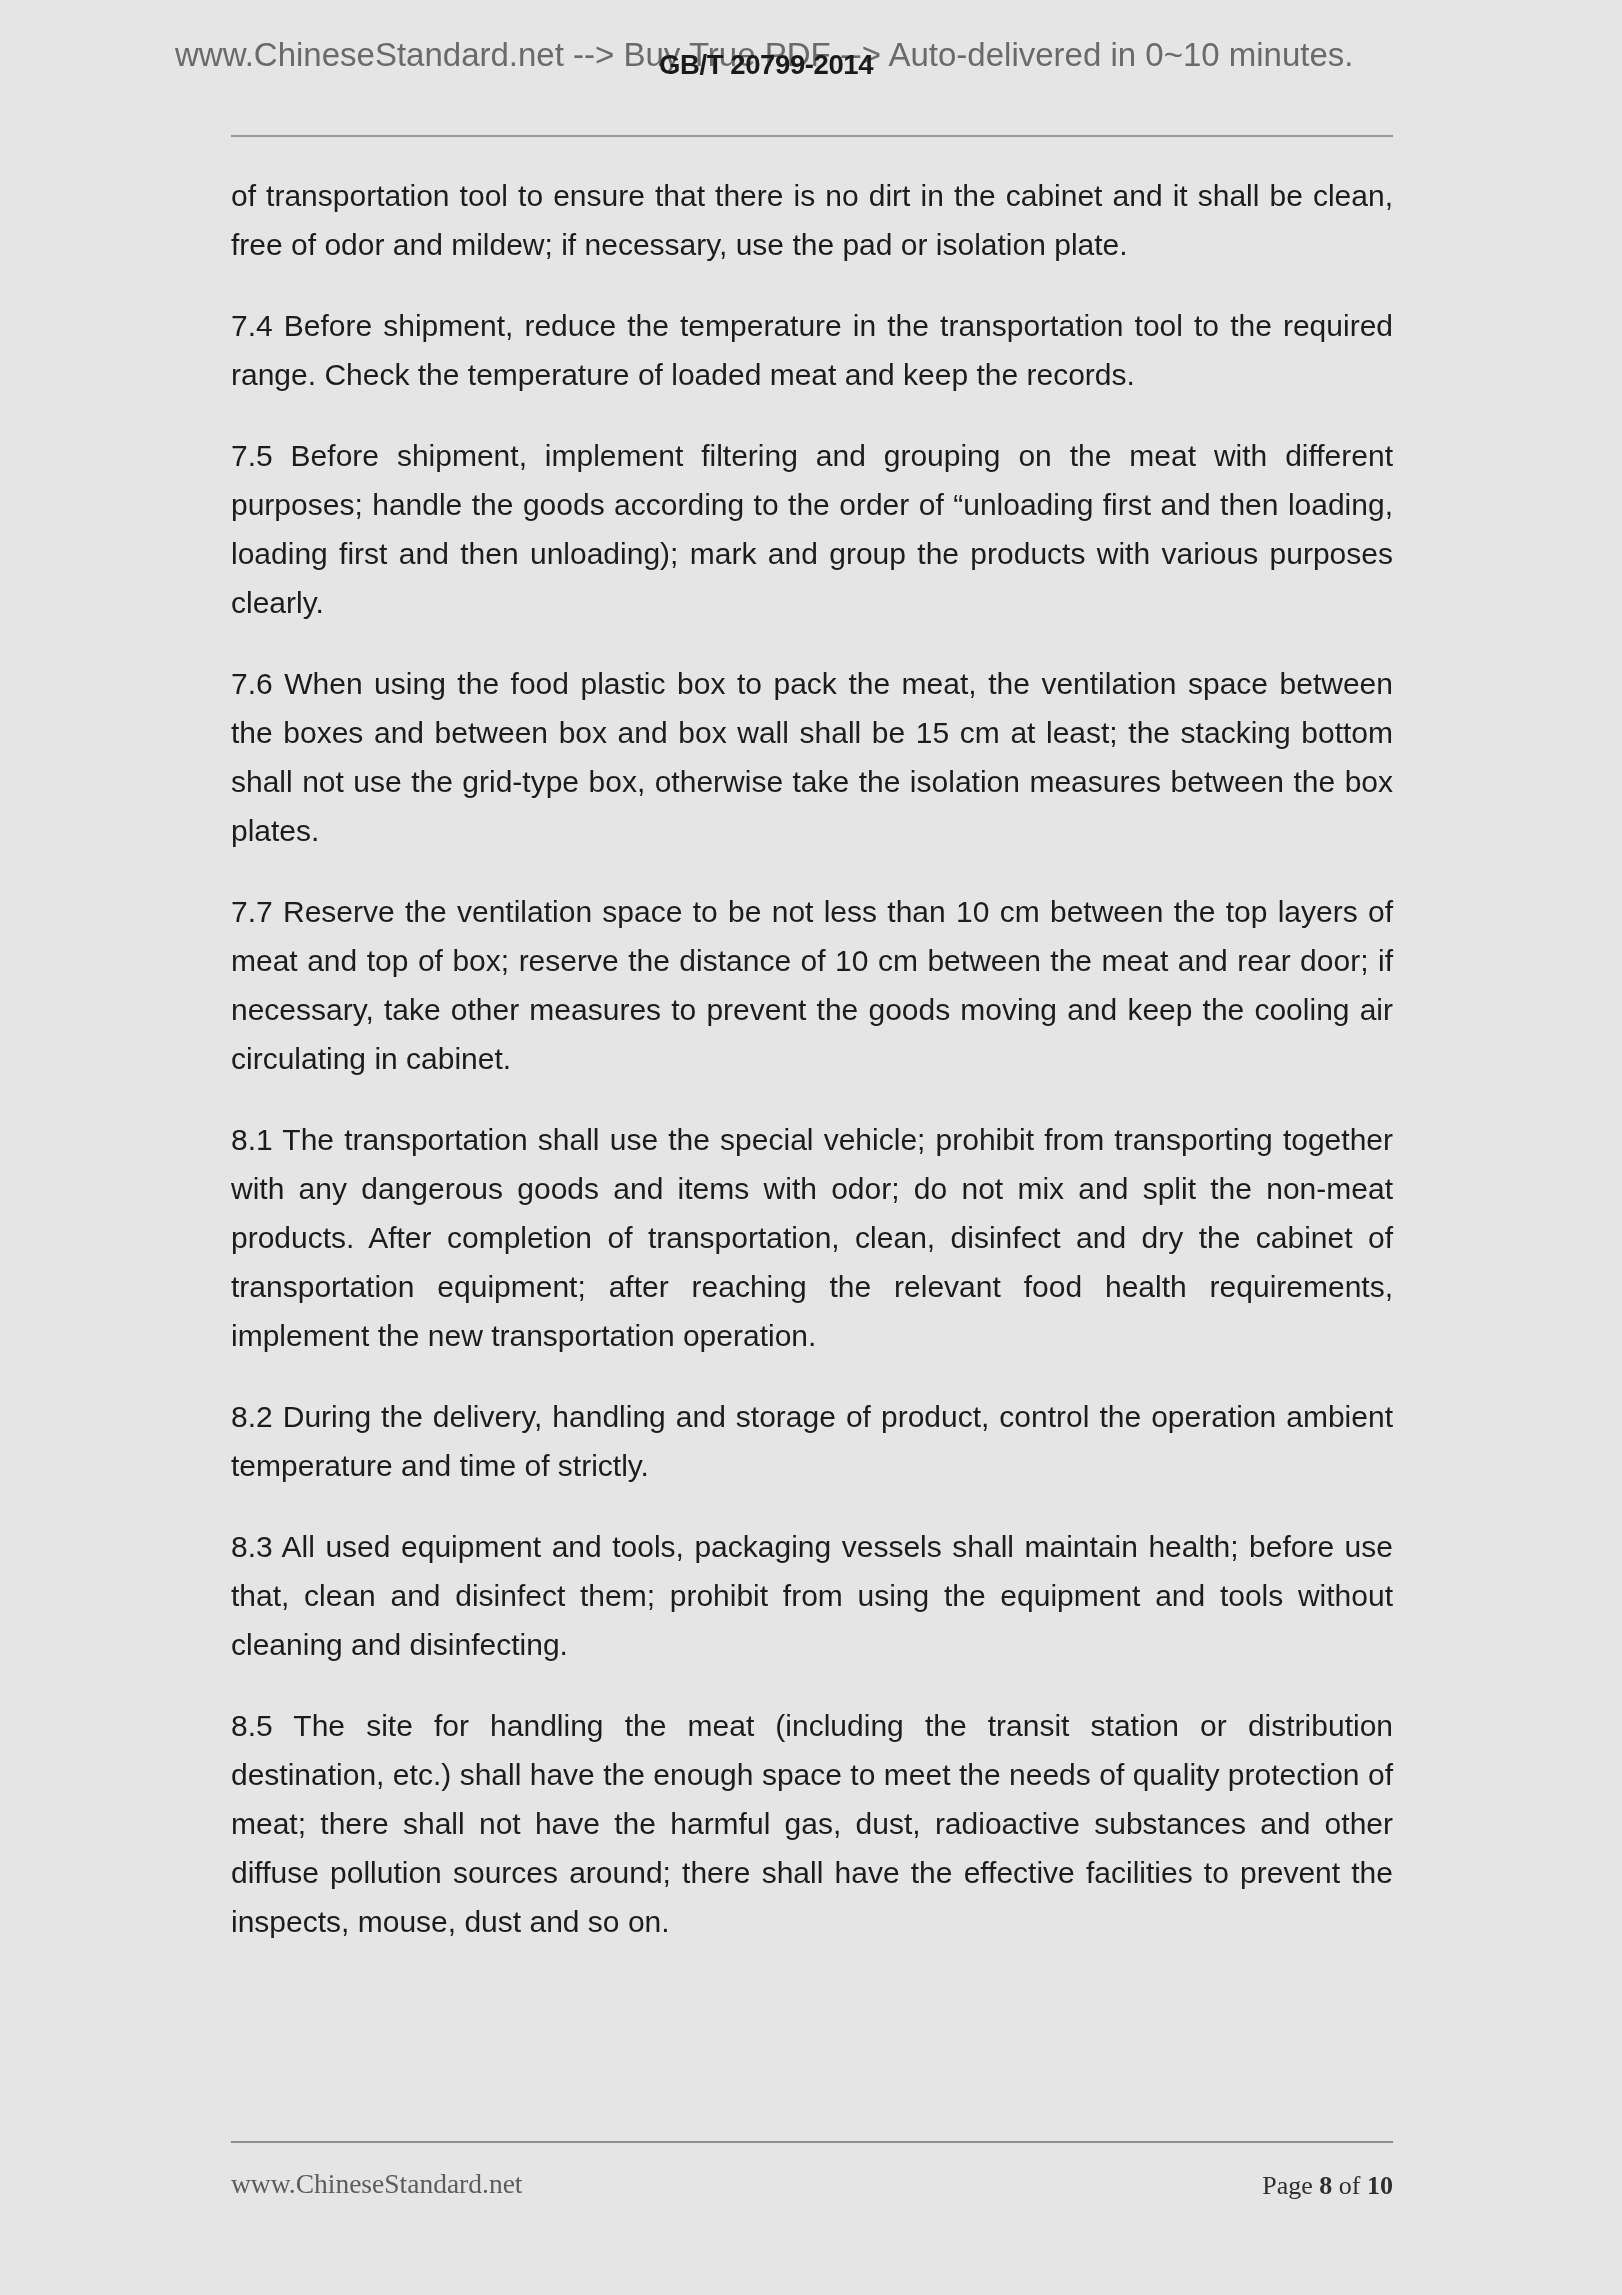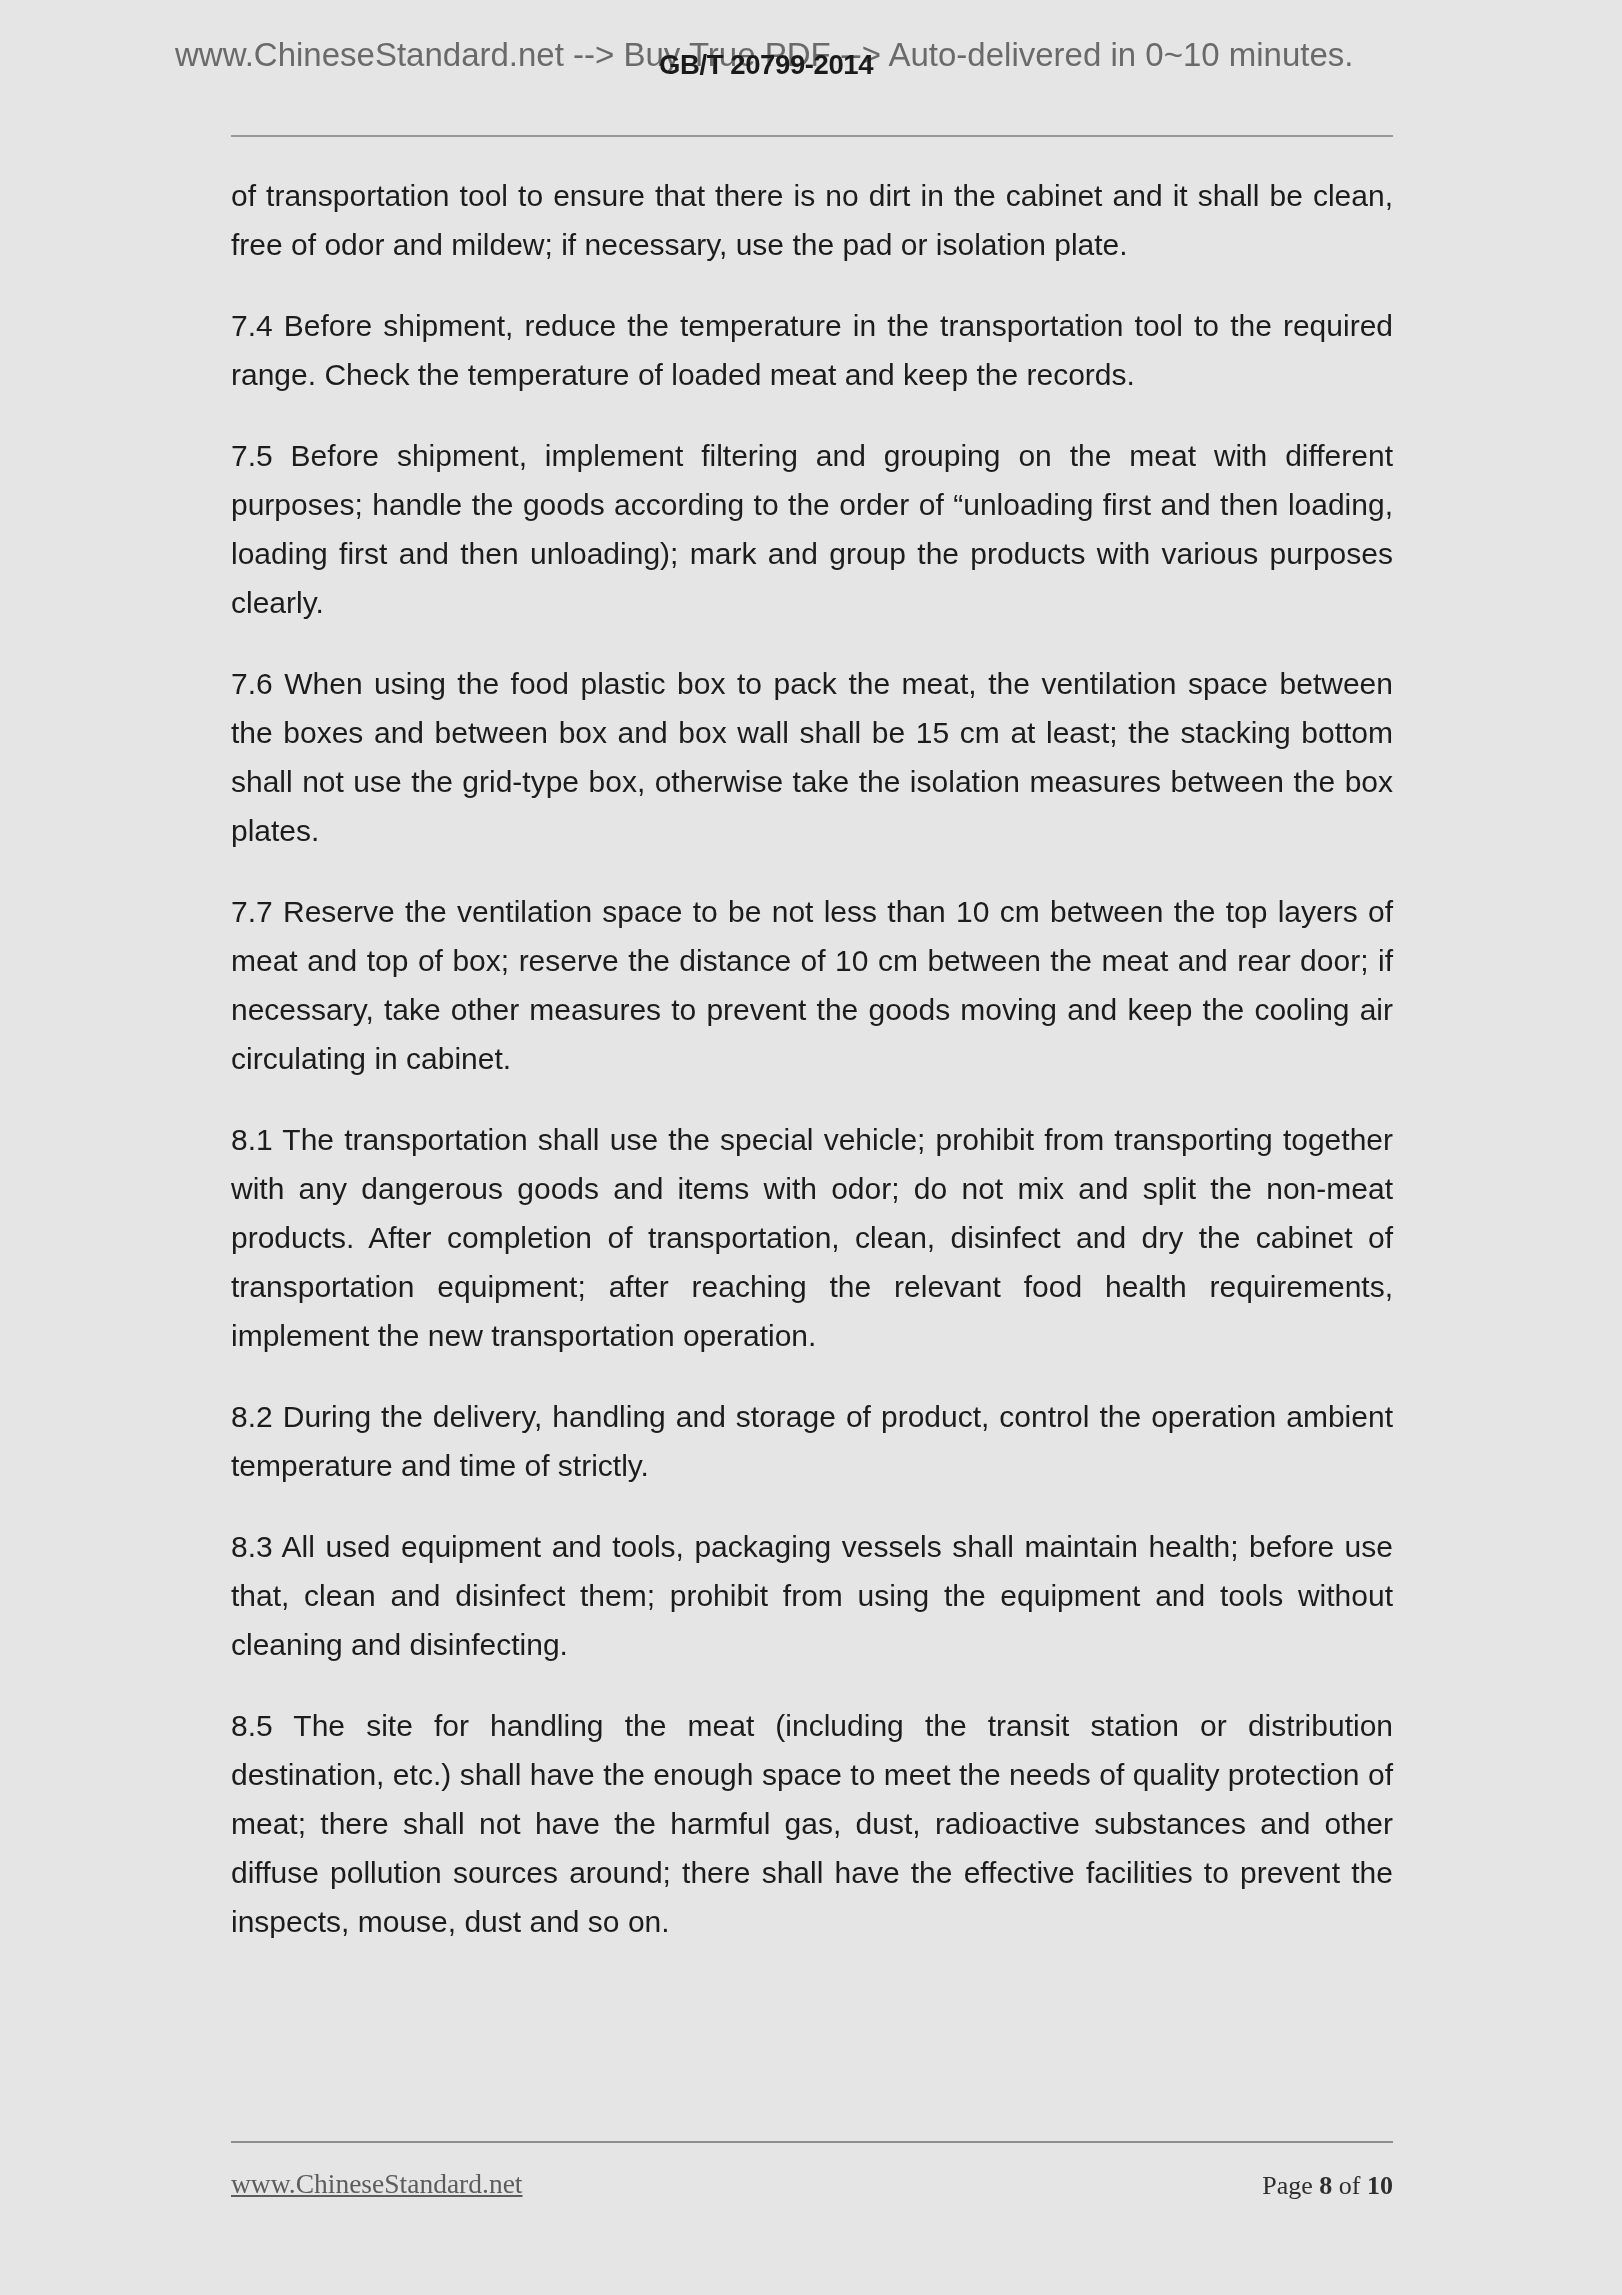--- a/index.html
+++ b/index.html
@@ -103,21 +103,20 @@
     height: 50px;
     font-family: "Liberation Serif", serif;
   }
   .footer-link {
     position: absolute;
     left: 0;
     top: 0;
     font-size: 27.5px;
     line-height: 37px;
     color: #5c5c5c;
-    text-decoration: underline;
     white-space: nowrap;
   }
   .footer-page {
     position: absolute;
     right: 0;
     top: 1.7px;
     font-size: 26px;
     line-height: 37px;
     color: #2e2e2e;
     white-space: nowrap;

